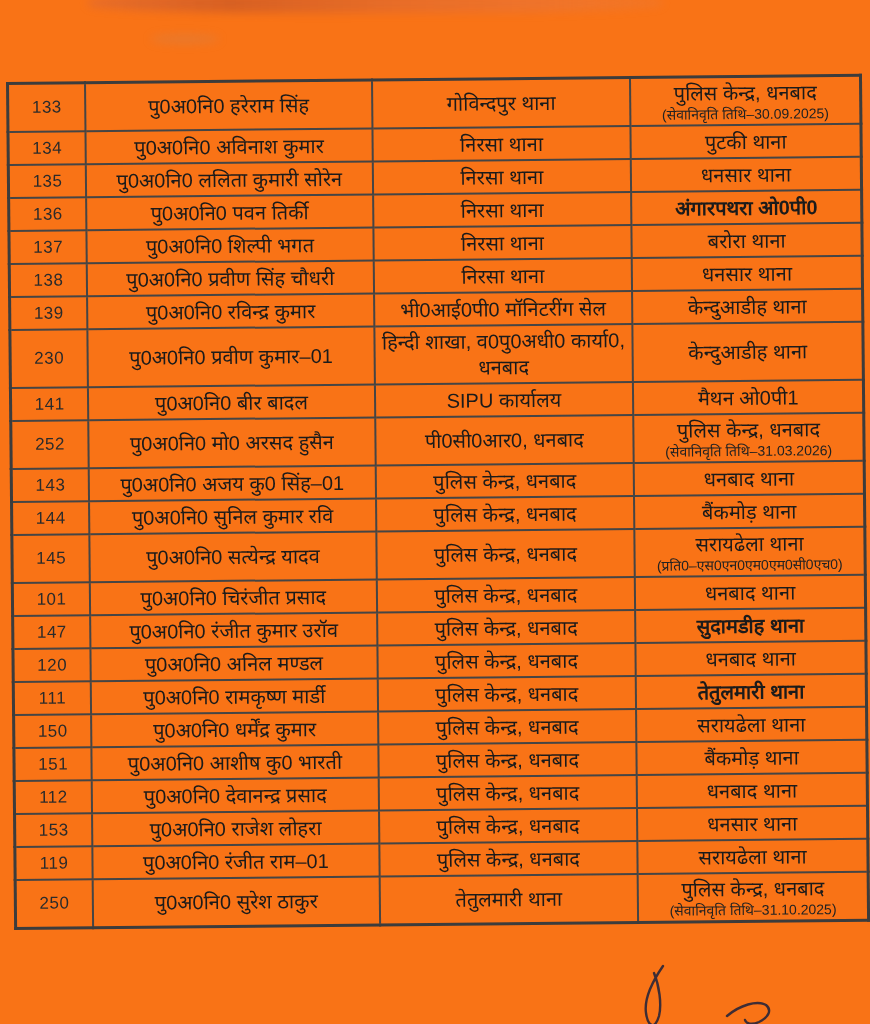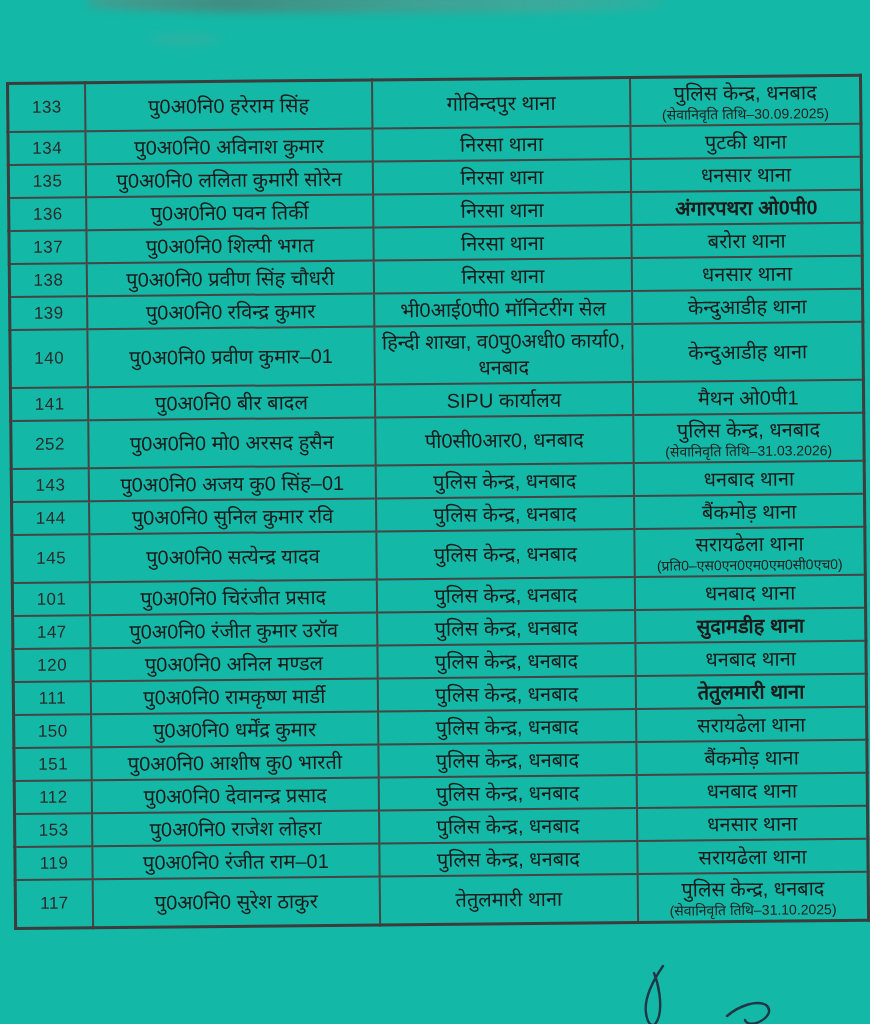--- a/index.html
+++ b/index.html
@@ -2,21 +2,21 @@
 <html><head>
 <meta charset="utf-8">
 <style>
   html,body{margin:0;padding:0;}
   body{
     width:870px;height:1024px;overflow:hidden;position:relative;
     background:#ffffff;
     font-family:"Liberation Sans","DejaVu Sans",sans-serif;
   }
   .sheet{
-    position:absolute;inset:0;background:#14b8a6;
+    position:absolute;inset:0;background:#f97316;
   }
   
   .smudge{
     position:absolute;left:88px;top:-7px;width:575px;height:20px;
     background:linear-gradient(90deg,
       rgba(186,94,94,.30), rgba(150,60,60,.34) 25%,
       rgba(186,94,94,.26) 55%, rgba(205,120,120,.22) 80%,
       rgba(205,140,140,.12));
     filter:blur(4px);border-radius:40%;
   }
@@ -98,21 +98,21 @@
             <td class="from-cell"><span class="dev">निरसा थाना</span></td>
             <td class="to-cell"><span class="dev">धनसार थाना</span></td>
           </tr>
           <tr>
             <td class="serial-cell"><span class="serial">139</span></td>
             <td class="name-cell"><span class="dev">पु0अ0नि0 रविन्द्र कुमार</span></td>
             <td class="from-cell"><span class="dev">भी0आई0पी0 मॉनिटरींग सेल</span></td>
             <td class="to-cell"><span class="dev">केन्दुआडीह थाना</span></td>
           </tr>
           <tr>
-            <td class="serial-cell"><span class="serial">140</span></td>
+            <td class="serial-cell"><span class="serial">230</span></td>
             <td class="name-cell"><span class="dev">पु0अ0नि0 प्रवीण कुमार–01</span></td>
             <td class="from-cell"><span class="dev">हिन्दी शाखा, व0पु0अधी0 कार्या0, धनबाद</span></td>
             <td class="to-cell"><span class="dev">केन्दुआडीह थाना</span></td>
           </tr>
           <tr>
             <td class="serial-cell"><span class="serial">141</span></td>
             <td class="name-cell"><span class="dev">पु0अ0नि0 बीर बादल</span></td>
             <td class="from-cell"><span class="dev">SIPU कार्यालय</span></td>
             <td class="to-cell"><span class="dev">मैथन ओ0पी1</span></td>
           </tr>
@@ -188,21 +188,21 @@
             <td class="from-cell"><span class="dev">पुलिस केन्द्र, धनबाद</span></td>
             <td class="to-cell"><span class="dev">धनसार थाना</span></td>
           </tr>
           <tr>
             <td class="serial-cell"><span class="serial">119</span></td>
             <td class="name-cell"><span class="dev">पु0अ0नि0 रंजीत राम–01</span></td>
             <td class="from-cell"><span class="dev">पुलिस केन्द्र, धनबाद</span></td>
             <td class="to-cell"><span class="dev">सरायढेला थाना</span></td>
           </tr>
           <tr>
-            <td class="serial-cell"><span class="serial">117</span></td>
+            <td class="serial-cell"><span class="serial">250</span></td>
             <td class="name-cell"><span class="dev">पु0अ0नि0 सुरेश ठाकुर</span></td>
             <td class="from-cell"><span class="dev">तेतुलमारी थाना</span></td>
             <td class="to-cell"><span class="dev">पुलिस केन्द्र, धनबाद</span><span class="note">(सेवानिवृति तिथि–31.10.2025)</span></td>
           </tr>
         </tbody>
     </table>
   </div>
 
   <svg class="sig-svg" width="870" height="1024" viewBox="0 0 870 1024">
     <path d="M663,966 C652,982 644,999 646,1013 C648,1027 655,1030 659,1016 C662,1004 659,985 654,973" fill="none" stroke="#23233a" stroke-width="2.4" stroke-linecap="round" opacity="0.88"></path>

